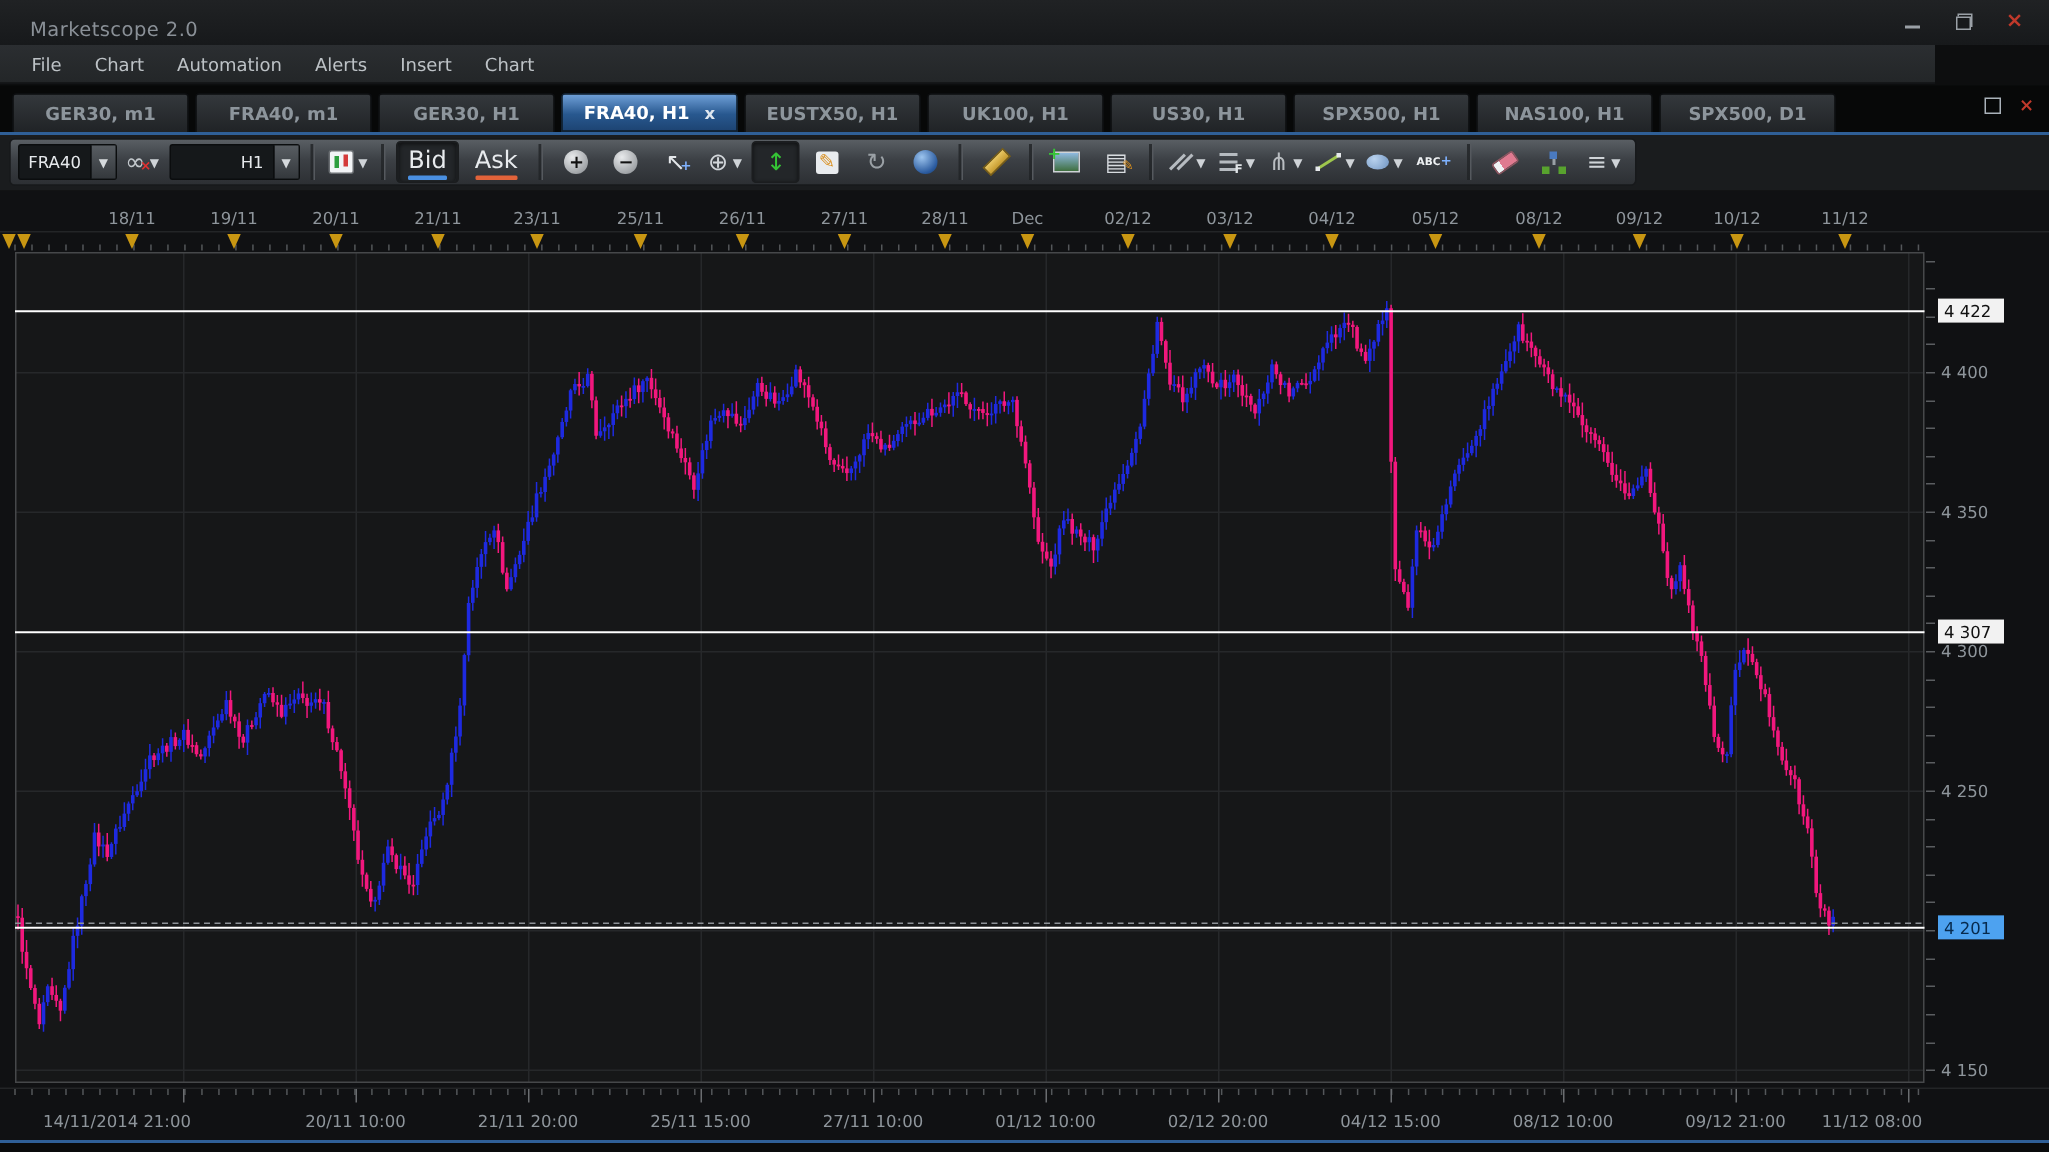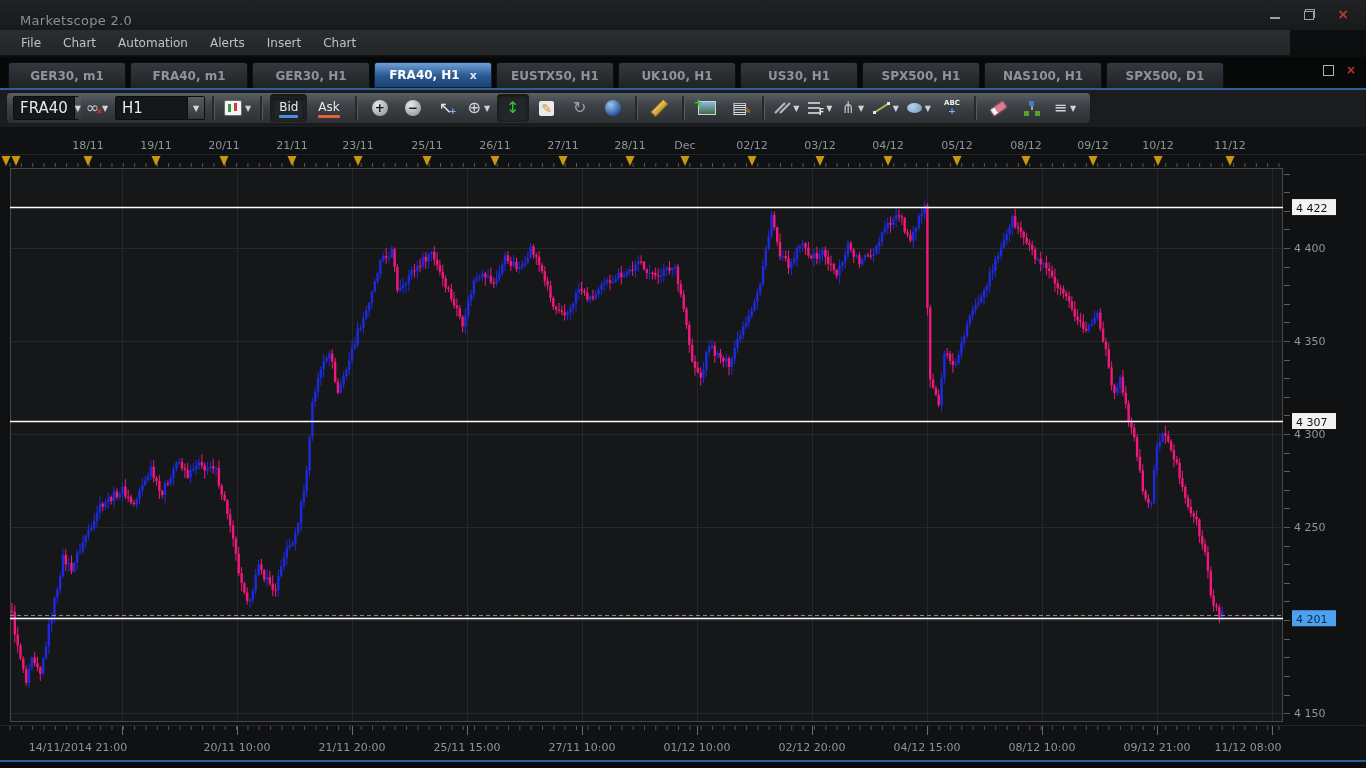--- a/index.html
+++ b/index.html
@@ -38,23 +38,23 @@
   #toolbarpanel{position:absolute;left:6px;top:2px;width:1085px;height:32px;border-radius:4px;
       background:linear-gradient(#5a5f64,#3c4045 45%,#2c2f33);border:1px solid #17191b;display:flex;align-items:center;padding:0 6px;box-sizing:border-box;gap:3px;}
   .tsep{width:2px;height:24px;margin:0 4px;background:linear-gradient(#2a2d30,#222528);border-right:1px solid #55595e;}
   .tbtn{height:26px;min-width:26px;display:flex;align-items:center;justify-content:center;border-radius:3px;position:relative;cursor:default;padding:0 2px;}
   .tbtn.pressed{background:#232629;box-shadow:inset 0 1px 3px #0009;border:1px solid #1b1d1f;}
   .tbtn .caret{font-size:8px;color:#cfd3d7;margin-left:3px;}
   .glyph{font-size:16px;line-height:16px;position:relative;}
   .glyph .ovl{position:absolute;right:-4px;bottom:-3px;font-size:9px;font-weight:bold;}
   .boxedglyph{background:#e9ecef;border-radius:2px;padding:1px 2px;font-size:13px;line-height:13px;}
   .combo{display:flex;height:22px;border:1px solid #0b0d0e;background:#15181a;border-radius:2px;align-items:center;}
-  .combo .val{color:#e6e9ec;font-size:15px;padding:0 6px;flex:1;}
+  .combo .val{color:#e6e9ec;font-size:11px;padding:0 6px;flex:1;text-align:right;}
   .combo .dd{width:16px;height:100%;background:linear-gradient(#585d62,#34383c);display:flex;align-items:center;justify-content:center;color:#d6dadd;font-size:8px;border-left:1px solid #0b0d0e;}
-  .txtbtn{font-size:12px;color:#e8ebee;padding:2px 6px 1px 6px;border-radius:3px;}
+  .txtbtn{font-size:16px;color:#e8ebee;padding:2px 6px 1px 6px;border-radius:3px;}
   .txtbtn .ul{display:block;height:3px;margin-top:1px;border-radius:1px;}
   .txtbtn.pressed2{background:#232629;box-shadow:inset 0 1px 3px #0009;}
   .ball{width:16px;height:16px;border-radius:50%;background:radial-gradient(circle at 35% 30%,#e8eaec,#85898d);
         color:#111;font-size:12px;font-weight:bold;display:flex;align-items:center;justify-content:center;line-height:0;}
   .globe{width:16px;height:16px;border-radius:50%;background:radial-gradient(circle at 35% 30%,#9cc4ee,#2a5a9e 70%,#1b3c6b);}
   .rulericon{width:17px;height:6px;background:linear-gradient(#e8c763,#c59a2e);border:1px solid #7a5f17;transform:rotate(-45deg);}
   .candleicon{width:16px;height:14px;background:#f2f4f6;border-radius:2px;position:relative;border:1px solid #6a6e72;}
   .candleicon i{position:absolute;width:3px;display:block;}
   .candleicon .c1{left:3px;top:3px;height:8px;background:#2e9e3f;}
   .candleicon .c2{left:9px;top:2px;height:8px;background:#d43a3a;}
@@ -65,21 +65,21 @@
   .dlines .l1{left:5px;} .dlines .l2{left:10px;}
   .flines{position:relative;width:16px;height:16px;}
   .flines i{position:absolute;left:1px;width:12px;height:2px;background:#b6bbc0;display:block;}
   .flines .f1{top:2px;} .flines .f2{top:7px;} .flines .f3{top:12px;}
   .flines b{position:absolute;right:-1px;bottom:-1px;color:#dfe3e6;font-size:8px;font-weight:bold;}
   .trendicon{position:relative;width:17px;height:14px;}
   .trendicon i{position:absolute;left:1px;top:6px;width:15px;height:2px;background:#9ec64d;transform:rotate(-32deg);display:block;}
   .trendicon b{position:absolute;width:3px;height:3px;background:#e6e9ec;display:block;}
   .trendicon .p1{left:0;bottom:1px;} .trendicon .p2{right:0;top:1px;}
   .ovalicon{width:15px;height:10px;border-radius:50%;background:radial-gradient(circle at 35% 30%,#b9d2ee,#6f93c0);}
-  .abcicon{display:flex;flex-direction:column;align-items:center;line-height:1;}
+  .abcicon{display:flex;flex-direction:row;align-items:center;line-height:1;}
   .abcicon .t{font-size:7px;font-weight:bold;color:#eef1f3;}
   .abcicon .p{font-size:9px;font-weight:bold;color:#7fb2ff;margin-top:0px;}
   .eraser{width:15px;height:7px;background:linear-gradient(90deg,#f0f2f4 30%,#e07a90 30%);border:1px solid #8d5560;border-radius:2px;transform:rotate(-35deg);}
   .orgicon{position:relative;width:16px;height:15px;}
   .orgicon i{position:absolute;width:5px;height:5px;display:block;}
   .orgicon .o1{left:5px;top:0;background:#4a7ac0;}
   .orgicon .o2{left:0;bottom:0;background:#58a22e;}
   .orgicon .o3{right:0;bottom:0;background:#58a22e;}
   .orgicon em{position:absolute;left:7px;top:5px;width:2px;height:4px;background:#9aa0a5;display:block;}
   

